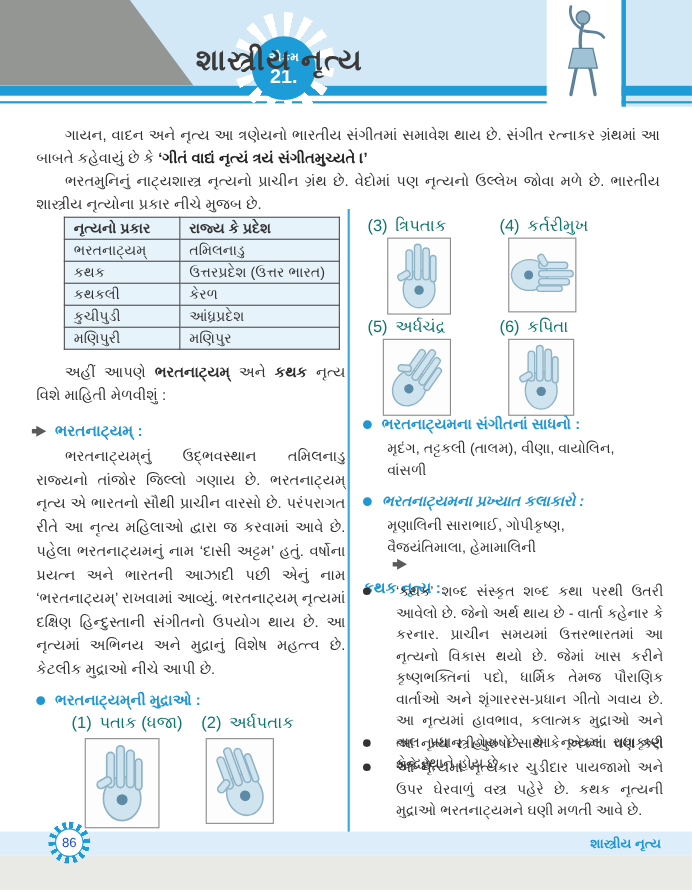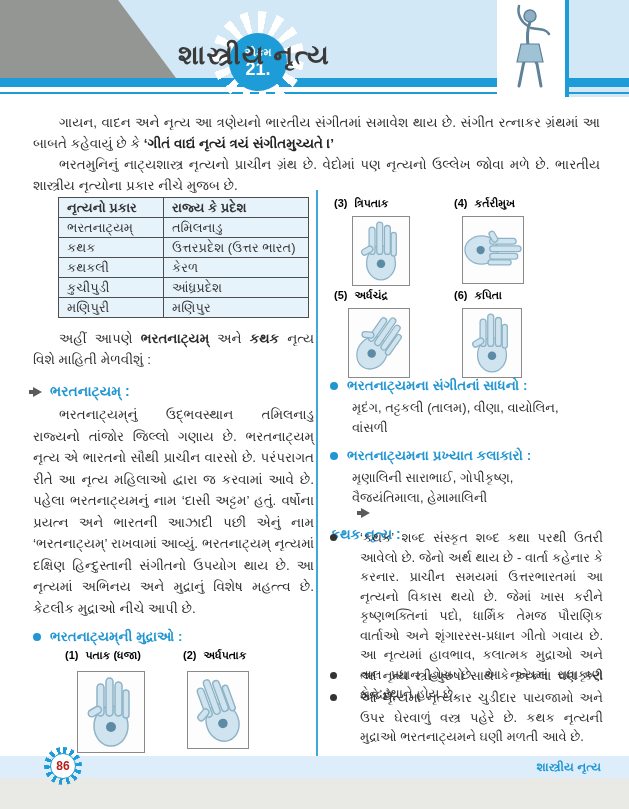--- a/index.html
+++ b/index.html
@@ -49,40 +49,40 @@
                 border-top:5px solid transparent; border-bottom:5px solid transparent; position:relative; }
   .arrow-icon::before { content:""; position:absolute; left:-13px; top:-2px; width:5px; height:4px; background:#5a5a5a; }
   .sec-title { color:#2196d3; font-weight:bold; font-size:14px; }
   .leftcol .p-body { text-indent:26px; text-align:justify; line-height:21.5px; margin-top:4px; }
   .dot-head { display:flex; align-items:center; gap:9px; margin-top:10px; }
   .dot-icon { width:8px; height:8px; border-radius:50%; background:#2196d3; flex:0 0 auto; }
   .dot-black { width:7px; height:7px; border-radius:50%; background:#333; flex:0 0 auto; }
   .dot-title { color:#2196d3; font-weight:bold; font-size:13.5px; }
 
   .mudra-area { position:relative; height:125px; margin-top:4px; }
-  .mudra-label { position:absolute; font-weight:bold; color:#000000; font-size:11px; white-space:nowrap; }
+  .mudra-label { position:absolute; font-weight:normal; color:#0f766e; font-size:15px; white-space:nowrap; }
   .mudra-label .mnum { margin-right:7px; }
   .photo-box { position:absolute; border:1px solid #8a8a8a; background:#fdfdfd; display:flex;
                align-items:center; justify-content:center; overflow:hidden; }
 
   .rightcol-block { position:absolute; font-size:13px; color:#2f2f2f; }
   .r-mudras { left:330px; top:197px; width:272px; height:182px; }
   .r-text { line-height:20px; }
   .bullet-row { position:absolute; left:330px; width:273px; display:flex; gap:23px; }
   .bullet-row .btext { text-align:justify; line-height:19.5px; font-size:13px; color:#2f2f2f; }
   .bullet-row .dot-black { margin-top:6px; }
 
   
   .footer-band { position:absolute; left:0; top:756px; width:629px; height:22px; background:#ddeefa; }
   .grey-strip { position:absolute; left:0; top:778px; width:629px; height:31px; background:#e9e9e6; }
   .footer-badge { position:absolute; left:44px; top:747px; width:38px; height:38px; border-radius:50%;
                   background:repeating-conic-gradient(#1e9cd8 0deg 12deg, rgba(255,255,255,0) 12deg 26deg);
                   display:flex; align-items:center; justify-content:center; }
   .footer-badge .inner { width:26px; height:26px; border-radius:50%; background:#fff; border:1.5px solid #1e9cd8;
-                  display:flex; align-items:center; justify-content:center; font-size:12px; font-weight:bold; color:#b91c1c; }
+                  display:flex; align-items:center; justify-content:center; font-size:12px; font-weight:normal; color:#1d4ed8; }
   .footer-left { position:absolute; left:92px; top:760px; display:flex; align-items:center; gap:8px;
                  font-size:12px; font-weight:bold; color:#1a1a1a; }
   .footer-sep { width:6px; height:6px; border-radius:50%; background:#2196d3; }
   .footer-right { position:absolute; right:28px; top:760px; font-size:12px; font-weight:bold; color:#2196d3; }
 
   
   .photo-box svg { width:100%; height:100%; }
   .rot90 svg { transform:rotate(90deg); }
   .rot45 svg { transform:rotate(35deg); }
   .rotn20 svg { transform:rotate(-20deg); }
@@ -239,21 +239,21 @@
   </div>
 
   <div class="rightcol-block r-text" style="left:352px; top:398px; width:220px;">મૃદંગ, તટ્ટકલી (તાલમ), વીણા, વાયોલિન, વાંસળી</div>
   <div class="rightcol-block" style="left:330px; top:378px;">
     <div class="dot-head" style="margin-top:0;">
       <span class="dot-icon"></span>
       <span class="dot-title">ભરતનાટ્યમના સંગીતનાં સાધનો :</span>
     </div>
   </div>
 
-  <div class="rightcol-block" style="left:330px; top:448px;">
+  <div class="rightcol-block" style="left:330px; top:448px;font-style:italic;">
     <div class="dot-head" style="margin-top:0;">
       <span class="dot-icon"></span>
       <span class="dot-title">ભરતનાટ્યમના પ્રખ્યાત કલાકારો :</span>
     </div>
   </div>
   <div class="rightcol-block r-text" style="left:352px; top:468px; width:220px;">મૃણાલિની સારાભાઈ, ગોપીકૃષ્ણ, વૈજયંતિમાલા, હેમામાલિની</div>
 
   <div class="rightcol-block" style="left:330px; top:508px;">
     <div class="sec-head" style="margin-top:0;flex-direction:column;">
       <span class="arrow-icon"></span>

